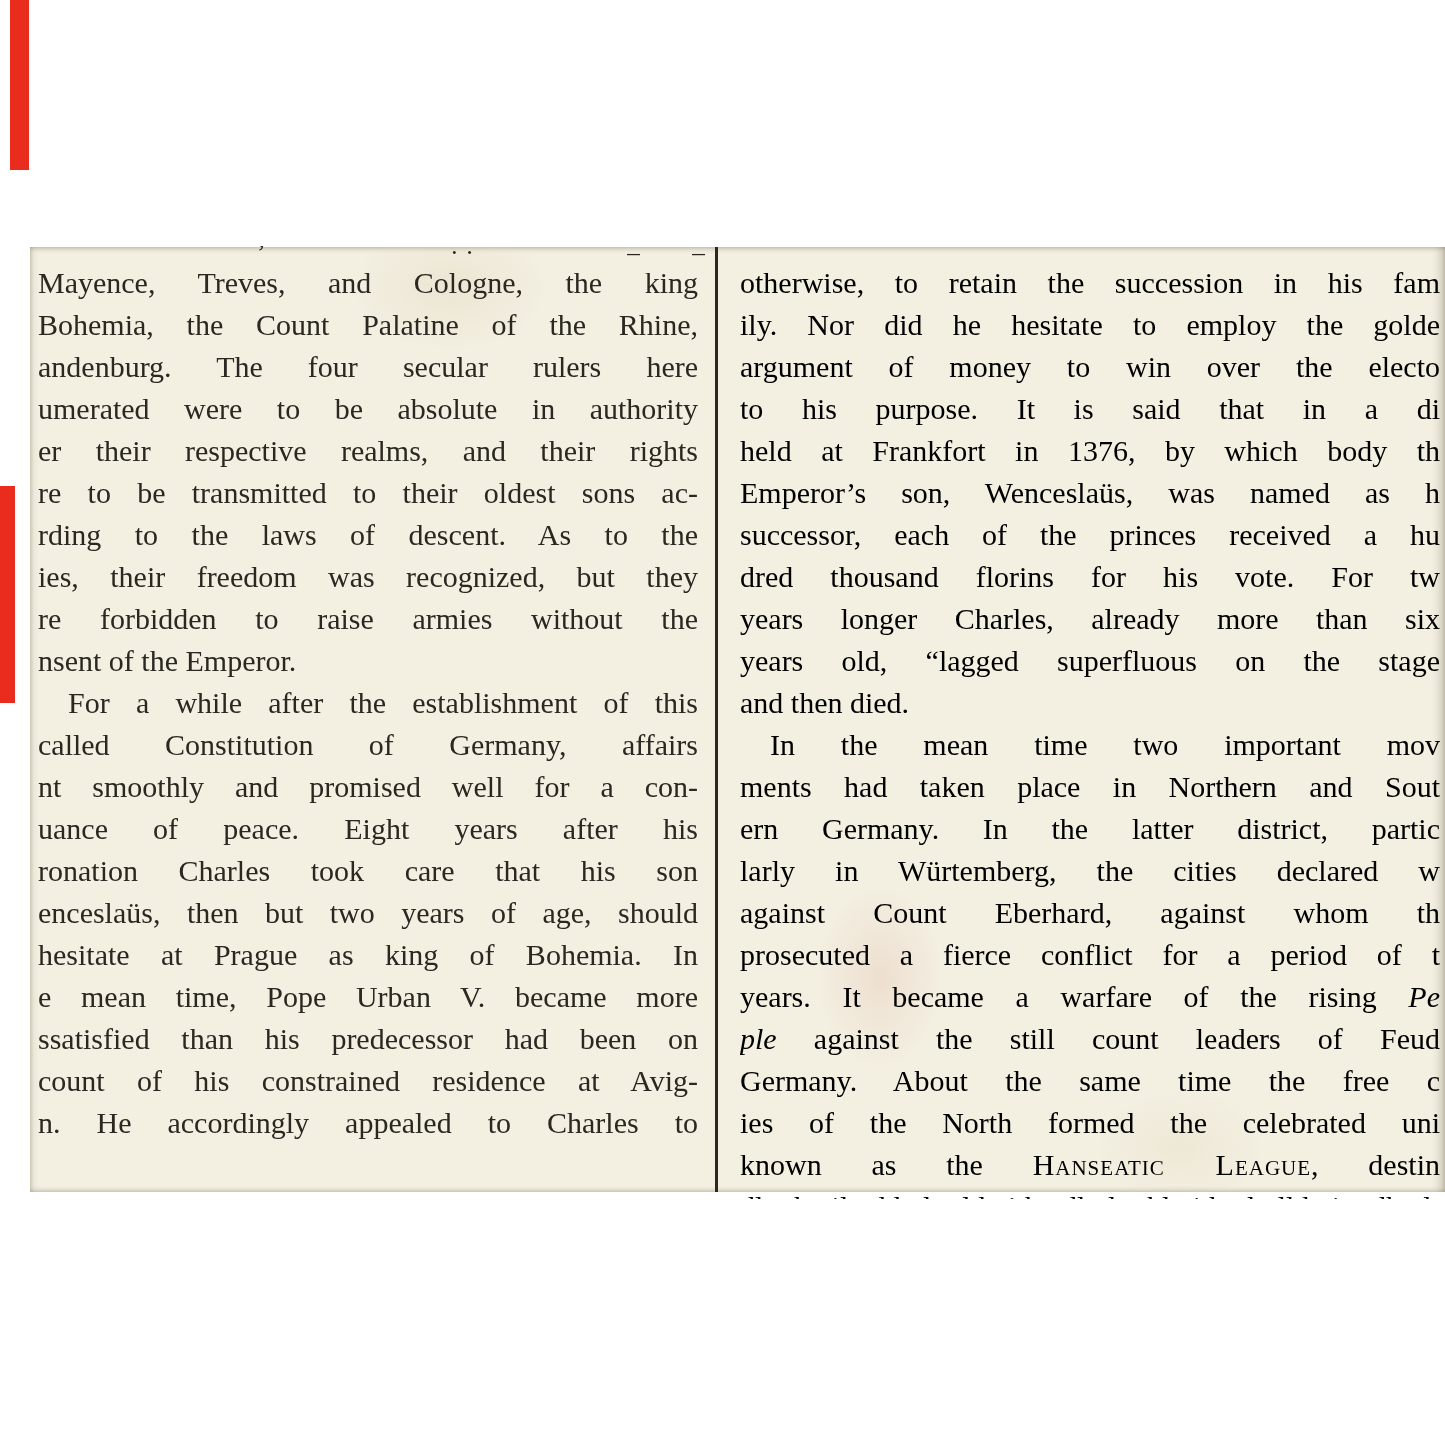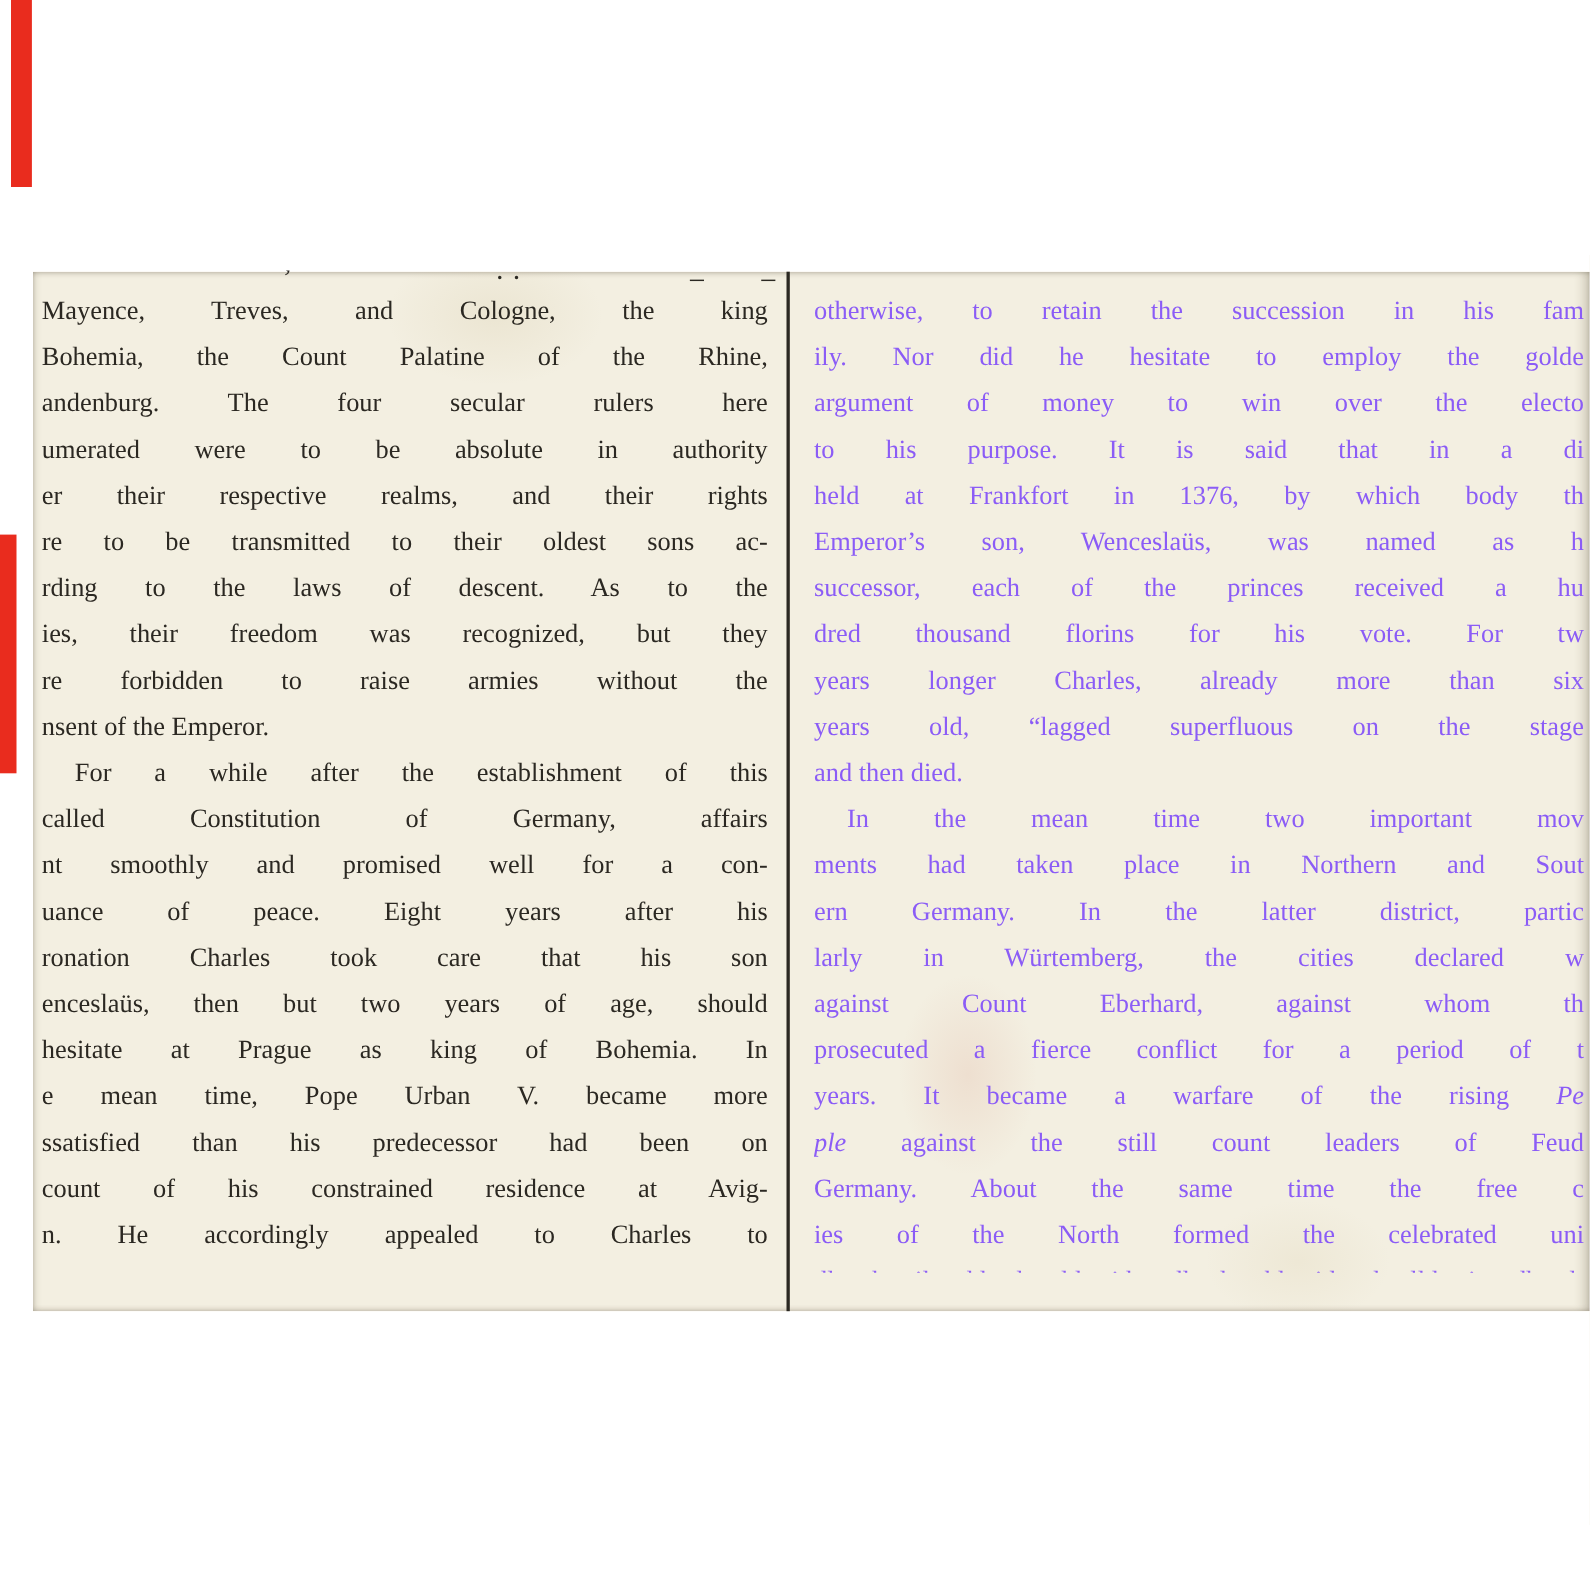--- a/index.html
+++ b/index.html
@@ -39,21 +39,21 @@
     left: 685px;
     top: 0;
     width: 3px;
     height: 100%;
     background: #2b2822;
   }
   .column {
     position: absolute;
     top: 15px;
     color: #2b2822;
-    font-size: 24px;
+    font-size: 30px;
     line-height: 42px;
   }
   .column-left  { left: 8px;   width: 660px; }
   .column-right { left: 710px; width: 700px; }
   .line {
     height: 42px;
     text-align: justify;
     text-align-last: justify;
     overflow: hidden;
   }
@@ -107,21 +107,21 @@
         <div class="line"><span>uance of peace.  Eight years after his</span></div>
         <div class="line"><span>ronation Charles took care that his son</span></div>
         <div class="line"><span>enceslaüs, then but two years of age, should</span></div>
         <div class="line"><span>hesitate at Prague as king of Bohemia.  In</span></div>
         <div class="line"><span>e mean time, Pope Urban V. became more</span></div>
         <div class="line"><span>ssatisfied than his predecessor had been on</span></div>
         <div class="line"><span>count of his constrained residence at Avig-</span></div>
         <div class="line"><span>n.  He accordingly appealed to Charles to</span></div>
       </div>
     <div class="divider" style="background: rgb(43, 40, 34);"></div>
-    <div class="column column-right" id="col-right" style="color: #8b5cf6;">
+    <div class="column column-right" id="col-right" style="color: #000000;">
         <div class="line"><span>otherwise, to retain the succession in his fam</span></div>
         <div class="line"><span>ily.  Nor did he hesitate to employ the golde</span></div>
         <div class="line"><span>argument of money to win over the electo</span></div>
         <div class="line"><span>to his purpose.  It is said that in a di</span></div>
         <div class="line"><span>held at Frankfort in 1376, by which body th</span></div>
         <div class="line"><span>Emperor’s son, Wenceslaüs, was named as h</span></div>
         <div class="line"><span>successor, each of the princes received a hu</span></div>
         <div class="line"><span>dred thousand florins for his vote.  For tw</span></div>
         <div class="line"><span>years longer Charles, already more than six</span></div>
         <div class="line"><span>years old, “lagged superfluous on the stage</span></div>
@@ -129,20 +129,21 @@
         <div class="line indent"><span>In the mean time two important mov</span></div>
         <div class="line"><span>ments had taken place in Northern and Sout</span></div>
         <div class="line"><span>ern Germany.  In the latter district, partic</span></div>
         <div class="line"><span>larly in Würtemberg, the cities declared w</span></div>
         <div class="line"><span>against Count Eberhard, against whom th</span></div>
         <div class="line"><span>prosecuted a fierce conflict for a period of t</span></div>
         <div class="line"><span>years.  It became a warfare of the rising </span><span class="italic">Pe</span></div>
         <div class="line"><span class="italic">ple</span><span> against the still count leaders of Feud</span></div>
         <div class="line"><span>Germany.  About the same time the free c</span></div>
         <div class="line"><span>ies of the North formed the celebrated uni</span></div>
+        <div class="line"><span>known as the </span><span class="smallcaps">Hanseatic League</span><span>, destin</span></div>
         <div class="line partial"><span>dl th il dd lt ld ith dl lt hl id tl lld it dh lt</span></div>
       </div>
   </div>
   <div id="red-marks">
       <div class="red-mark" style="left: 10px; top: 0px; width: 19px; height: 170px; background: rgb(233, 44, 30);"></div>
       <div class="red-mark" style="left: 0px; top: 486px; width: 15px; height: 217px; background: rgb(233, 44, 30);"></div>
     </div>
 </div>
 
 </body></html>

